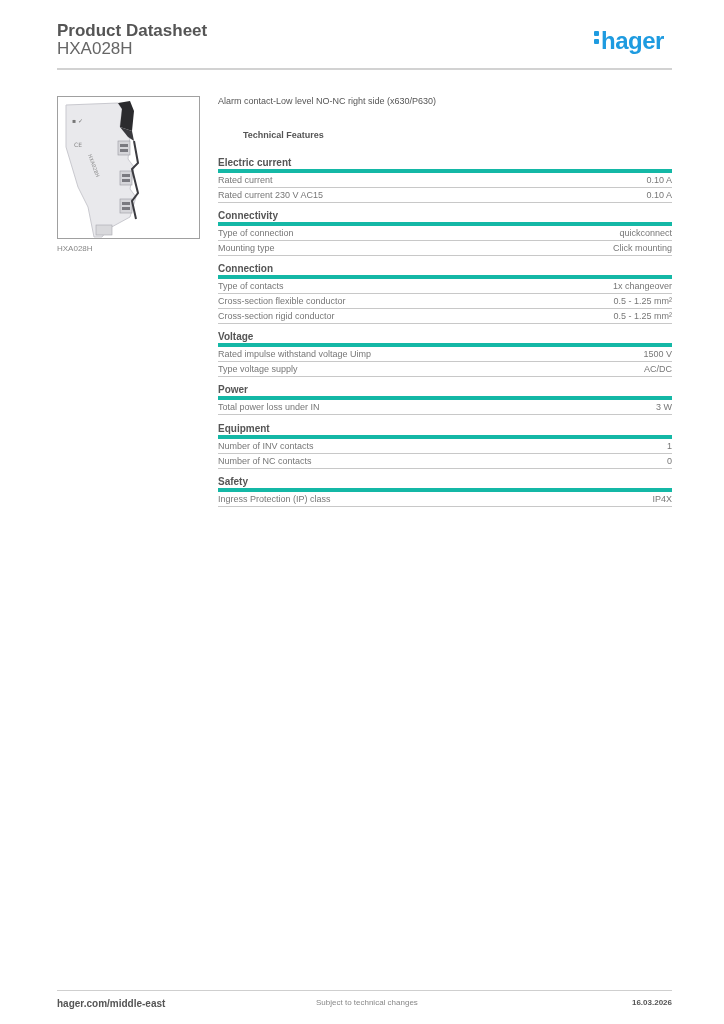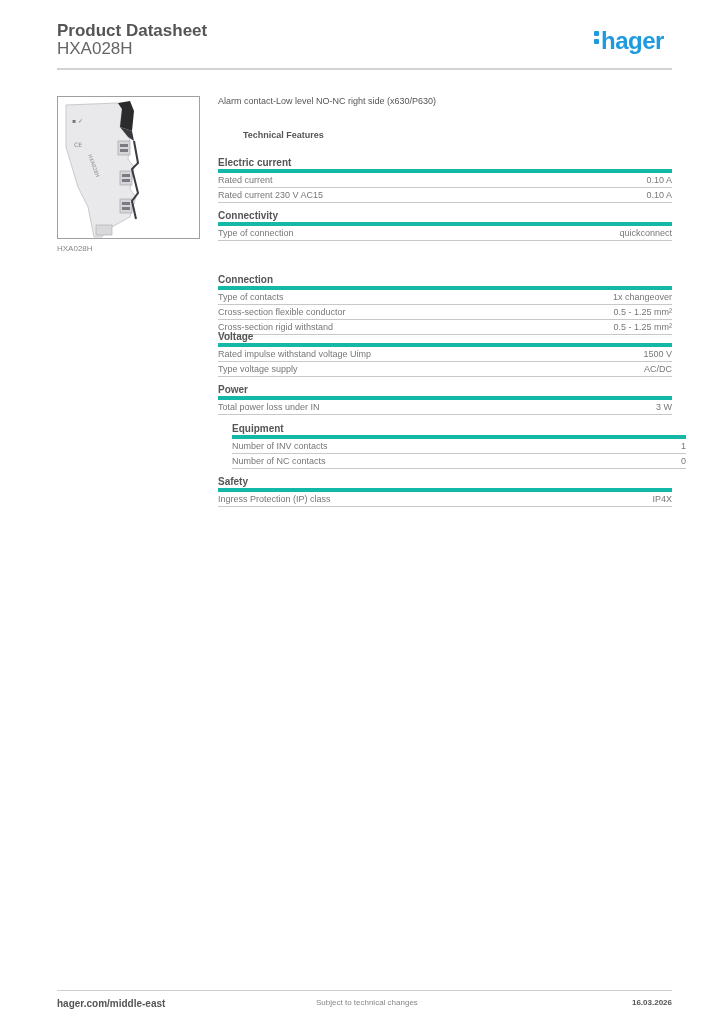--- a/index.html
+++ b/index.html
@@ -79,34 +79,38 @@
       <span class="val">0.10 A</span>
     </div>
 </div>
 
 <div class="section" style="top:209px;">
   <div class="section-head">Connectivity</div>
   <div class="row">
       <span>Type of connection</span>
       <span class="val">quickconnect</span>
     </div>
+  <div class="row">
+      <span>Mounting type</span>
+      <span class="val">Click mounting</span>
+    </div>
 </div>
 
-<div class="section" style="top:262px;margin-top:11px;">
+<div class="section" style="top:262px;">
   <div class="section-head">Connection</div>
   <div class="row">
       <span>Type of contacts</span>
       <span class="val">1x changeover</span>
     </div>
   <div class="row">
       <span>Cross-section flexible conductor</span>
       <span class="val">0.5 - 1.25 mm²</span>
     </div>
   <div class="row">
-      <span>Cross-section rigid withstand</span>
+      <span>Cross-section rigid conductor</span>
       <span class="val">0.5 - 1.25 mm²</span>
     </div>
 </div>
 
 <div class="section" style="top:330px;">
   <div class="section-head">Voltage</div>
   <div class="row">
       <span>Rated impulse withstand voltage Uimp</span>
       <span class="val">1500 V</span>
     </div>
@@ -117,21 +121,21 @@
 </div>
 
 <div class="section" style="top:383px;">
   <div class="section-head">Power</div>
   <div class="row">
       <span>Total power loss under IN</span>
       <span class="val">3 W</span>
     </div>
 </div>
 
-<div class="section" style="top:422px;margin-left:14px;">
+<div class="section" style="top:422px;">
   <div class="section-head">Equipment</div>
   <div class="row">
       <span>Number of INV contacts</span>
       <span class="val">1</span>
     </div>
   <div class="row">
       <span>Number of NC contacts</span>
       <span class="val">0</span>
     </div>
 </div>

